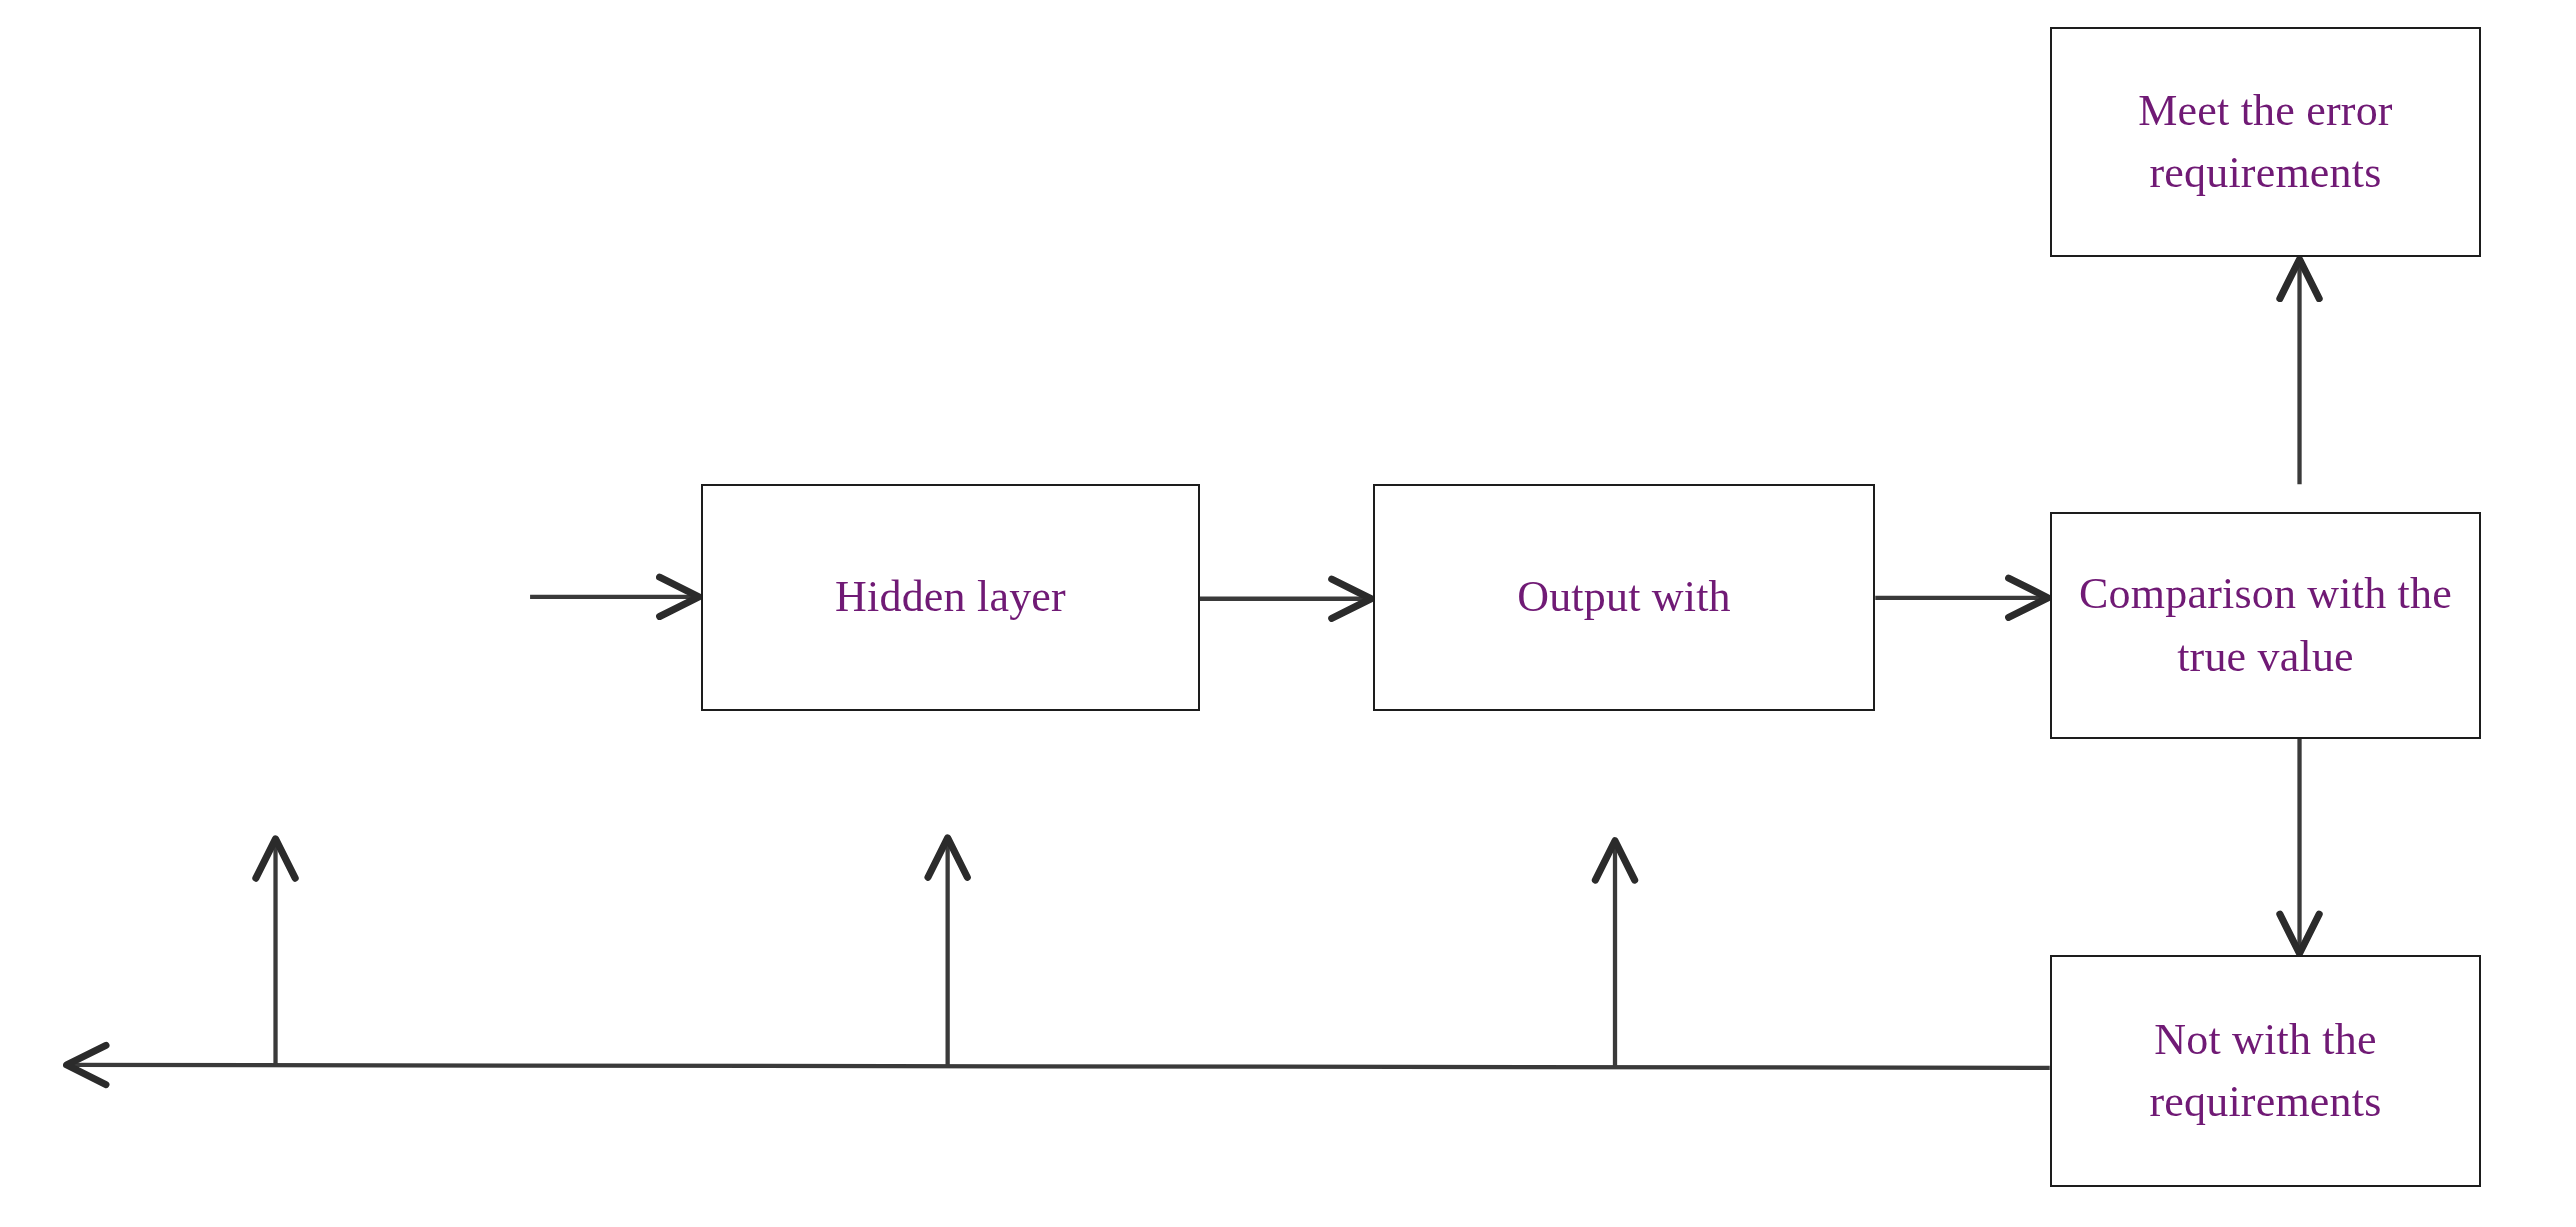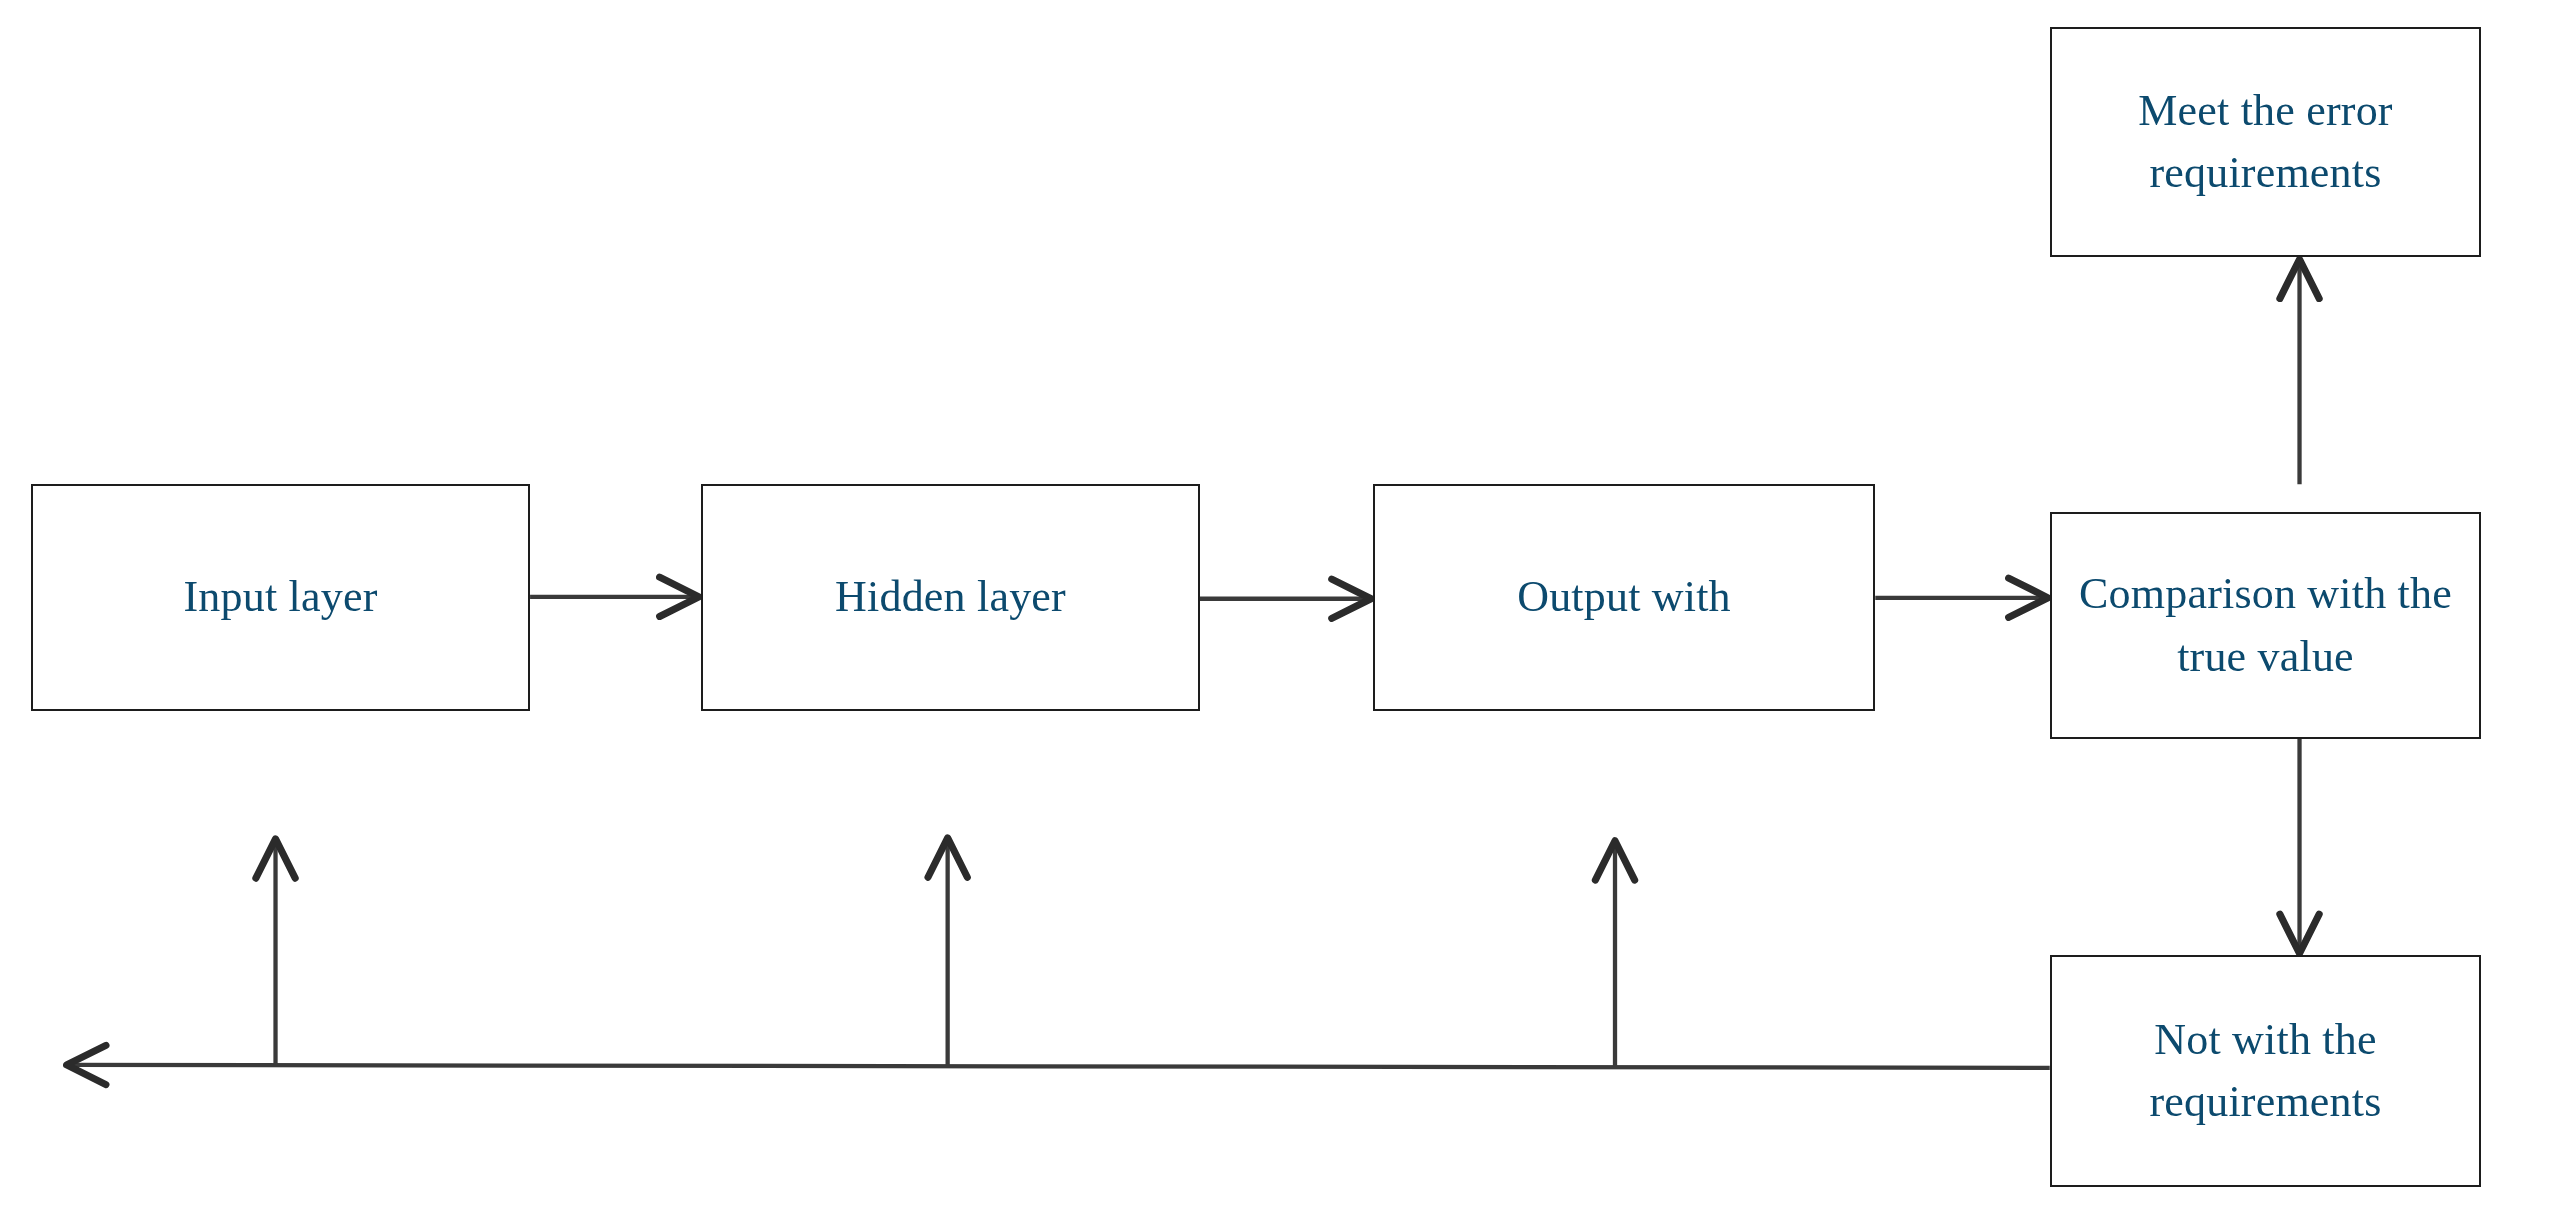--- a/index.html
+++ b/index.html
@@ -29,21 +29,21 @@
     background: #ffffff;
     display: flex;
     align-items: center;
     justify-content: center;
     text-align: center;
   }
   .node-label {
     font-family: "Liberation Serif", "DejaVu Serif", serif;
     font-size: 44px;
     line-height: 1.42;
-    color: #0c4a6e;
+    color: #701a75;
     letter-spacing: 0.2px;
     padding: 0 13.3px;
     white-space: pre-line;
   }
   
   #node-input        { left: 31px;   top: 484px;  width: 499px;  height: 227px; }
   #node-hidden       { left: 701px;  top: 484px;  width: 499px;  height: 227px; }
   #node-output       { left: 1373px; top: 484px;  width: 502px;  height: 227px; }
   #node-comparison   { left: 2050px; top: 484px;  width: 431px;  height: 227px; margin-top: 28px; }
   #node-meet         { left: 2050px; top: 27px;   width: 431px;  height: 230px; }
@@ -89,23 +89,20 @@
       <line x1="289" y1="1117" x2="289" y2="884" stroke="#3a3a3a" stroke-width="4.5" marker-end="url(#arrow-r)"></line>
     </g>
     <g>
       <line x1="994" y1="1118" x2="994" y2="883" stroke="#3a3a3a" stroke-width="4.5" marker-end="url(#arrow-r)"></line>
     </g>
     <g>
       <line x1="1694" y1="1119" x2="1694" y2="886" stroke="#3a3a3a" stroke-width="4.5" marker-end="url(#arrow-r)"></line>
     </g>
   </svg>
 
-  <div class="node-box" id="node-input">
-    <span class="node-label">Input layer</span>
-  </div>
 
   <div class="node-box" id="node-hidden">
     <span class="node-label">Hidden layer</span>
   </div>
 
   <div class="node-box" id="node-output">
     <span class="node-label">Output with</span>
   </div>
 
   <div class="node-box" id="node-comparison">

